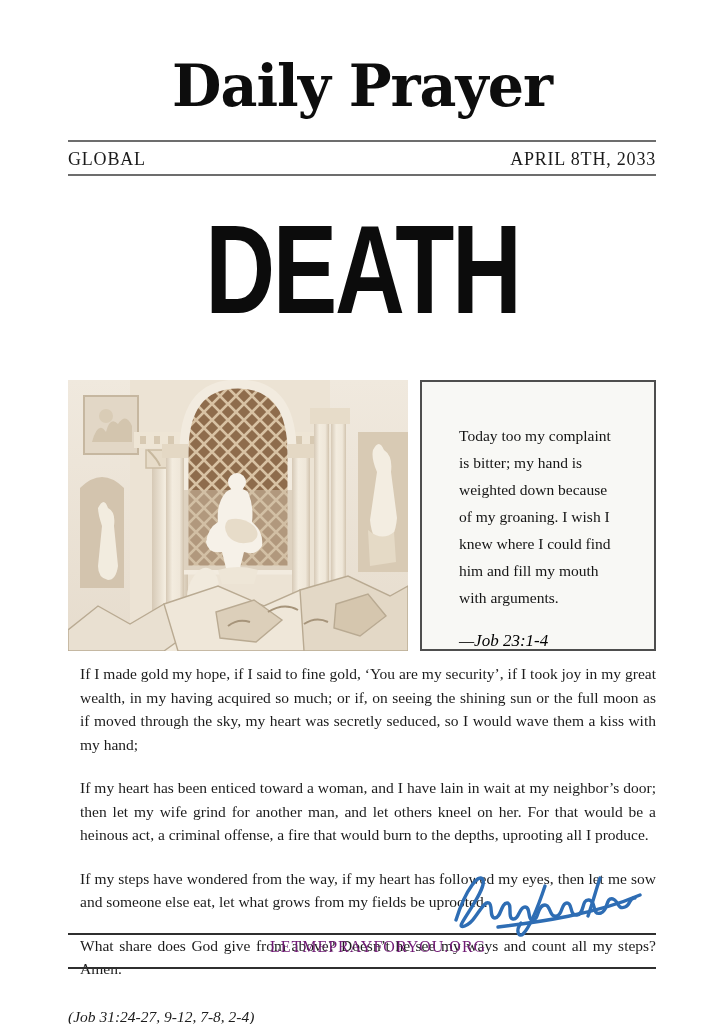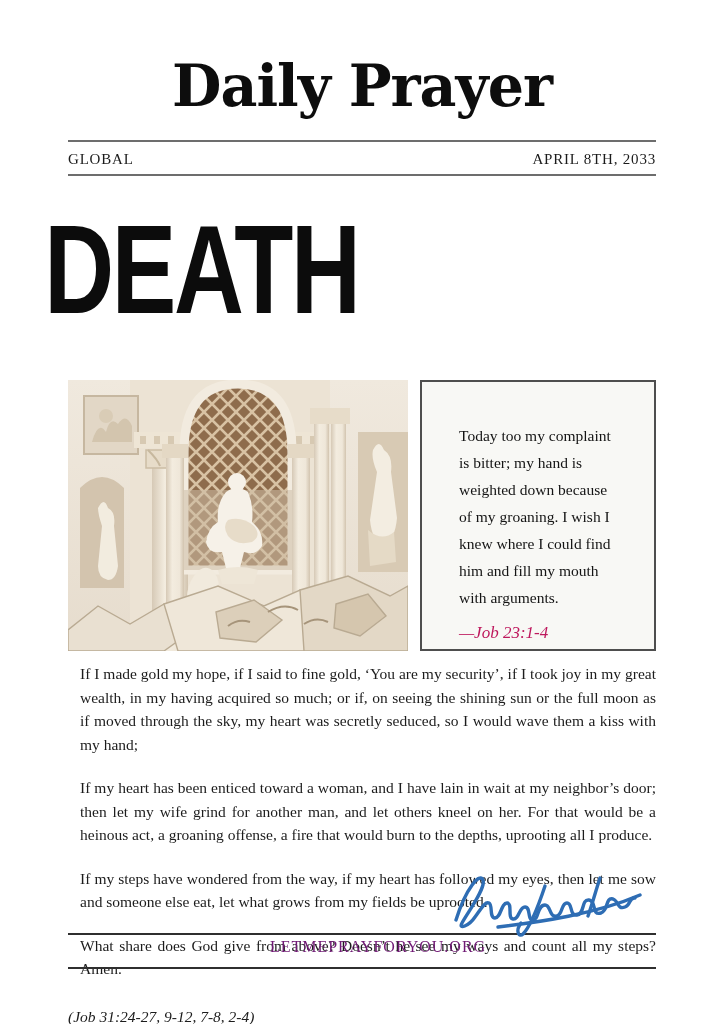--- a/index.html
+++ b/index.html
@@ -22,26 +22,26 @@
     letter-spacing:-1px;
     color:#0d0d0d;
     margin:0;
   }
   .rule{position:absolute;left:68px;width:588px;height:2px;background:#6d6d6d;}
   .rule-top1{top:140px;}
   .rule-top2{top:174px;}
   .dateline{
     position:absolute;top:147px;left:68px;width:588px;height:24px;
     display:flex;justify-content:space-between;align-items:center;
-    font-size:15px;letter-spacing:0.8px;color:#1b1b1b;text-align:center;
+    font-size:18px;letter-spacing:0.8px;color:#1b1b1b;text-align:center;
   }
   
   .headline{
     position:absolute;top:205px;left:0;width:724px;height:128px;
-    line-height:128px;
+    text-align:center;line-height:128px;
   }
   .headline span{
     display:inline-block;
     font-family:"Liberation Sans",sans-serif;
     font-weight:bold;
     font-size:124px;
     letter-spacing:-3px;
     color:#0c0c0c;
     transform:scaleX(0.78) scaleY(1.02);
     transform-origin:center center;
@@ -58,24 +58,24 @@
     border:2px solid #4e4e4e;
     padding:40px 38px 0 37px;
   }
   .quote-text{
     margin:0;
     font-weight:normal;
     font-size:15.5px;line-height:27px;
     color:#141414;
   }
   .quote-cite{
-    margin:12px 0 0 0;
+    margin:20px 0 0 0;
     font-style:italic;
     font-size:17px;
-    color:#be185d;
+    color:#000000;
   }
   
   .article{
     position:absolute;top:662px;left:68px;width:588px;
     font-size:15.5px;line-height:23.5px;
     text-align:justify;
   }
   .article p{margin:0 0 20px 12px;}
   .article-cite{
     display:block;
@@ -197,21 +197,21 @@
     </svg>
   </div>
 
   <aside class="quote-box">
     <p class="quote-text">Today too my complaint is bitter; my hand is weighted down because of my groaning. I wish I knew where I could find him and fill my mouth with arguments.</p>
     <p class="quote-cite">—Job 23:1-4</p>
   </aside>
 
   <article class="article">
     <p>If I made gold my hope, if I said to fine gold, ‘You are my security’, if I took joy in my great wealth, in my having acquired so much; or if, on seeing the shining sun or the full moon as if moved through the sky, my heart was secretly seduced, so I would wave them a kiss with my hand;</p>
-    <p>If my heart has been enticed toward a woman, and I have lain in wait at my neighbor’s door; then let my wife grind for another man, and let others kneel on her. For that would be a heinous act, a groaning offense, a fire that would burn to the depths, uprooting all I produce.</p>
+    <p>If my heart has been enticed toward a woman, and I have lain in wait at my neighbor’s door; then let my wife grind for another man, and let others kneel on her. For that would be a heinous act, a criminal offense, a fire that would burn to the depths, uprooting all I produce.</p>
     <p>If my steps have wondered from the way, if my heart has followed my eyes, then let me sow and someone else eat, let what grows from my fields be uprooted.</p>
     <p>What share does God give from above? Doesn’t he see my ways and count all my steps? Amen.</p>
     <span class="article-cite">(Job 31:24-27, 9-12, 7-8, 2-4)</span>
   </article>
 
   <svg class="signature" viewBox="0 0 200 72" xmlns="http://www.w3.org/2000/svg">
     <g fill="none" stroke="#2e6db4" stroke-width="3.4" stroke-linecap="round" stroke-linejoin="round">
       <path d="M8,52 C18,20 32,4 35,12 C38,20 20,44 14,55 C10,62 21,58 27,49 C33,41 37,33 41,35 C45,37 41,50 47,50 C53,50 53,35 59,35 C65,35 59,50 65,51 C71,52 71,39 77,39 C83,39 79,52 85,52 C91,52 89,37 97,37 C103,37 101,50 109,48 C115,46 113,35 119,35 C125,35 121,48 129,47 C137,46 133,31 141,32 C149,33 143,48 153,45 C161,42 157,29 165,31 C171,33 169,42 177,39 C183,37 181,29 187,30"></path>
       <path d="M97,18 C91,36 83,58 75,66 C71,70 67,63 73,55"></path>
       <path d="M152,10 C148,22 144,37 140,48"></path>

